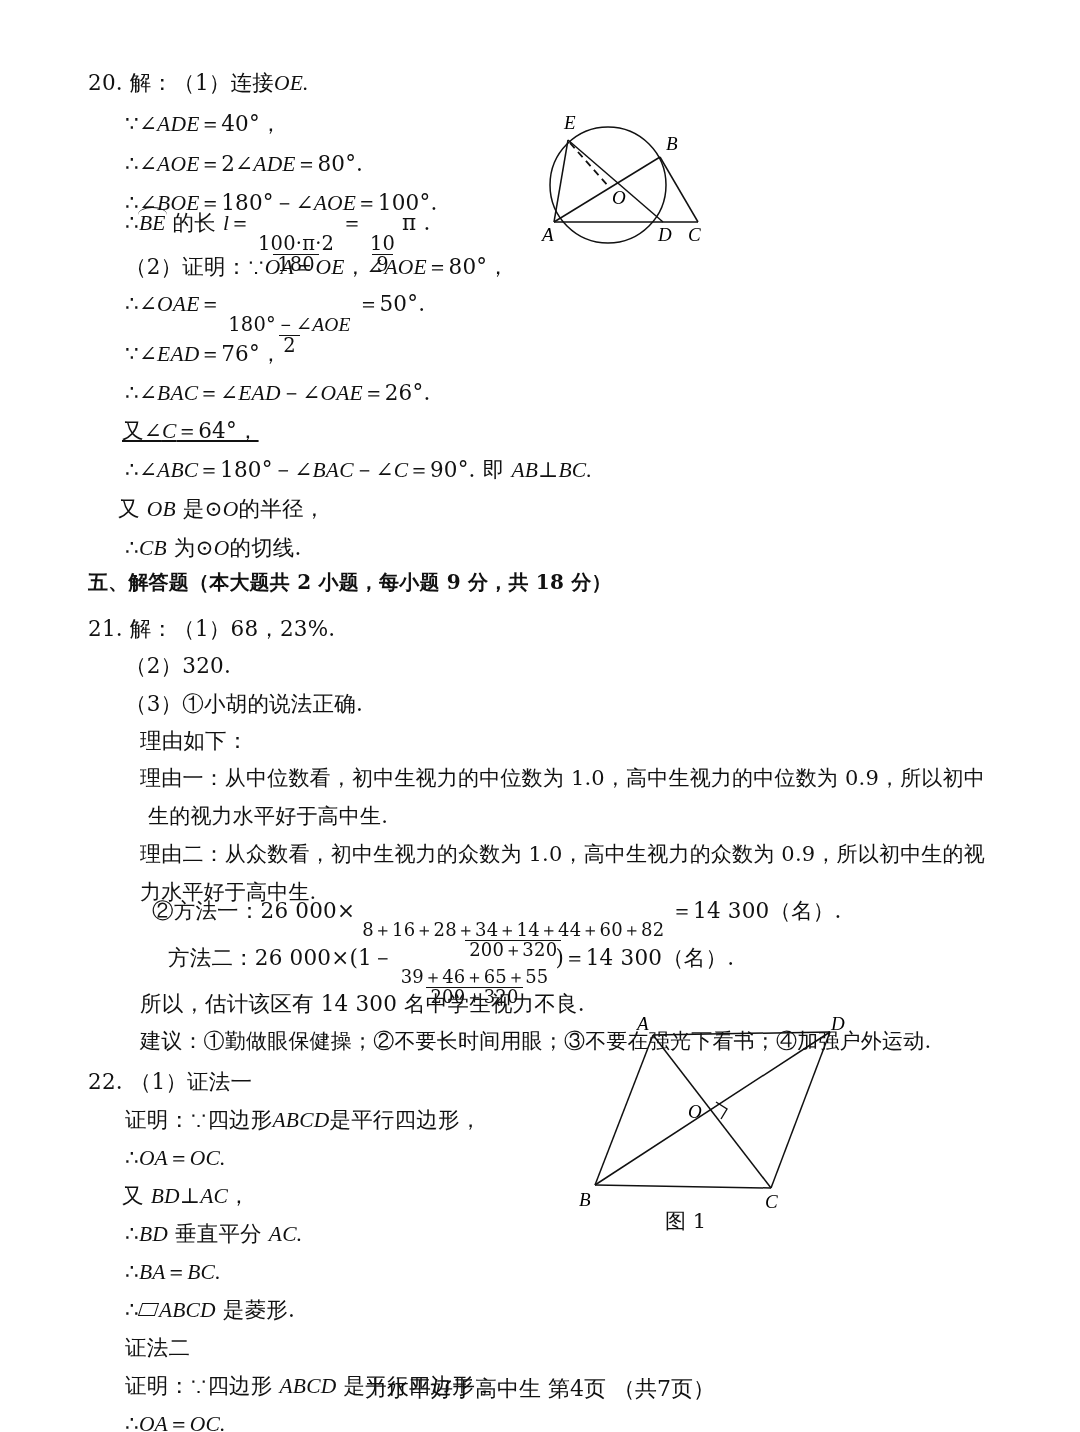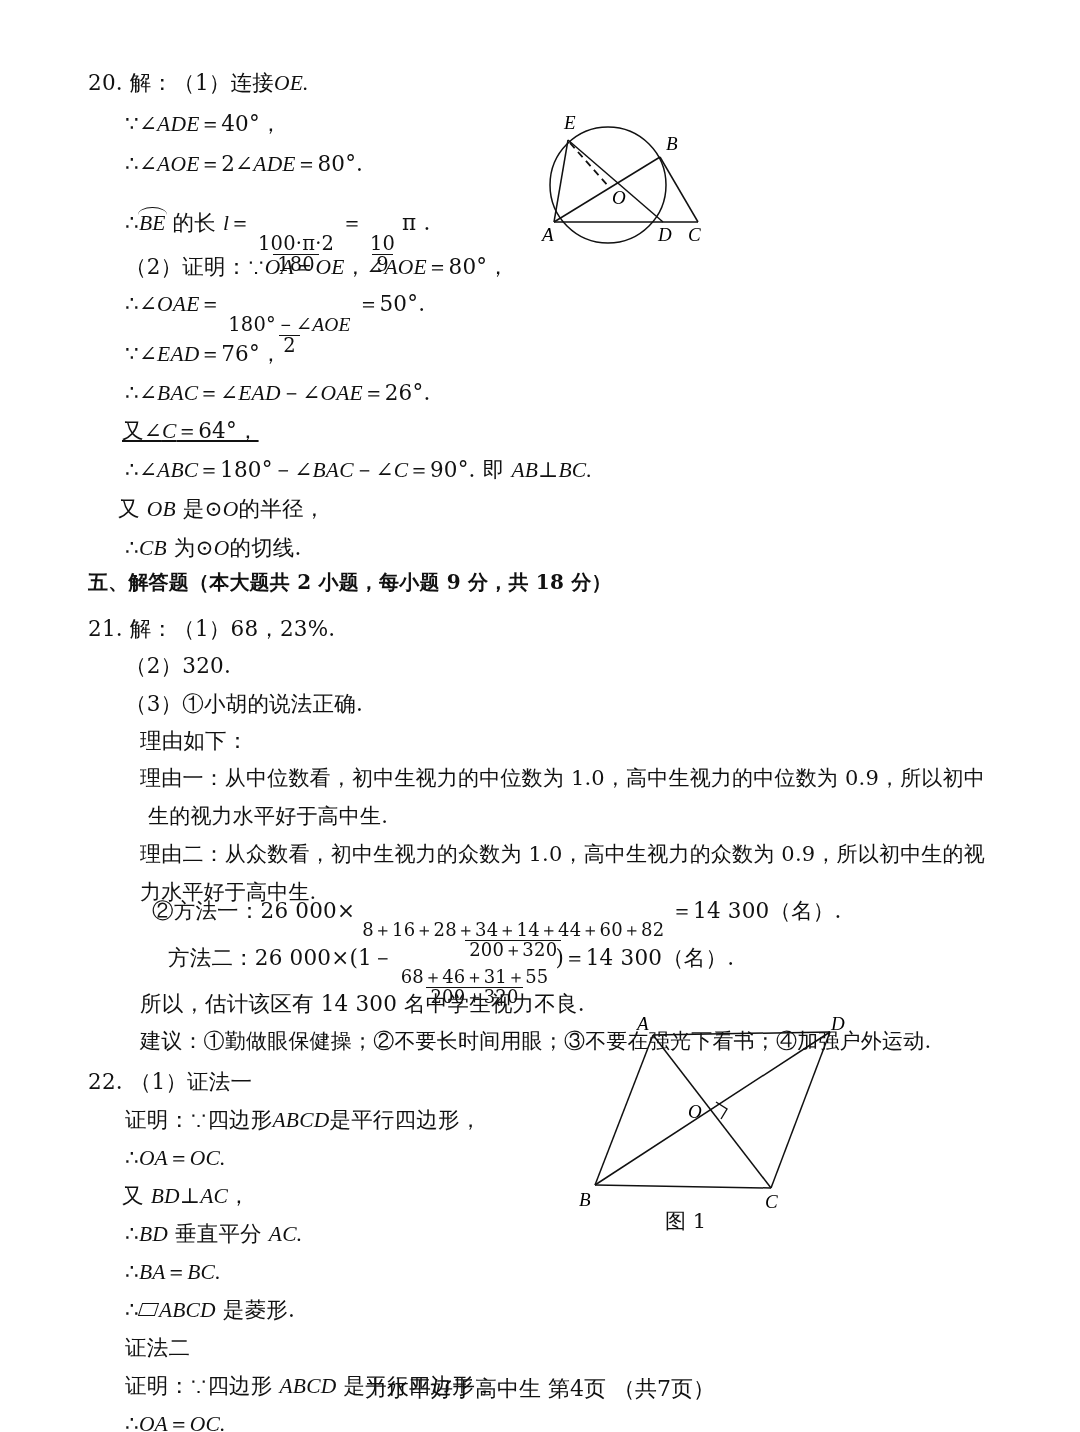--- a/index.html
+++ b/index.html
@@ -80,20 +80,23 @@
   </div>
 
   <div class="line cn" style="left:125px; top:113px;">
     <span>∵∠</span><span class="m">ADE</span><span>＝40°，</span>
   </div>
 
   <div class="line cn" style="left:125px; top:153px;">
     <span>∴∠</span><span class="m">AOE</span><span>＝2∠</span><span class="m">ADE</span><span>＝80°.</span>
   </div>
 
+  <div class="line cn" style="left:125px; top:192px;">
+    <span>∴∠</span><span class="m">BOE</span><span>＝180°－∠</span><span class="m">AOE</span><span>＝100°.</span>
+  </div>
 
   <div class="line cn" style="left:125px; top:210px;">
     <span>∴</span><span class="arcover"><span class="bar"></span><span class="m">BE</span></span><span> 的长 </span><span class="m">l</span><span>＝</span><span class="frac">
         <span class="num">100·π·2</span>
         <span class="den">180</span>
       </span><span>＝</span><span class="frac">
         <span class="num">10</span>
         <span class="den">9</span>
       </span><span>π .</span>
   </div>
@@ -174,21 +177,21 @@
 
   <div class="line cn" style="left:152px; top:900px;">
     <span>②方法一：26 000×</span><span class="frac sm">
         <span class="num">8＋16＋28＋34＋14＋44＋60＋82</span>
         <span class="den">200＋320</span>
       </span><span>＝14 300（名）.</span>
   </div>
 
   <div class="line cn" style="left:168px; top:947px;">
     <span>方法二：26 000×(1－</span><span class="frac sm">
-        <span class="num">68＋46＋31＋55</span>
+        <span class="num">39＋46＋65＋55</span>
         <span class="den">200＋320</span>
       </span><span>)＝14 300（名）.</span>
   </div>
 
   <div class="line cn" style="left:140px; top:993px;">所以，估计该区有 14 300 名中学生视力不良.</div>
   <div class="line cn" style="left:140px; top:1031px; font-size:21px;text-align:right;">建议：①勤做眼保健操；②不要长时间用眼；③不要在强光下看书；④加强户外运动.</div>
 
   <div class="line cn" style="left:88px; top:1071px;">
     <span>22.</span>
     <span>（1）证法一</span>

